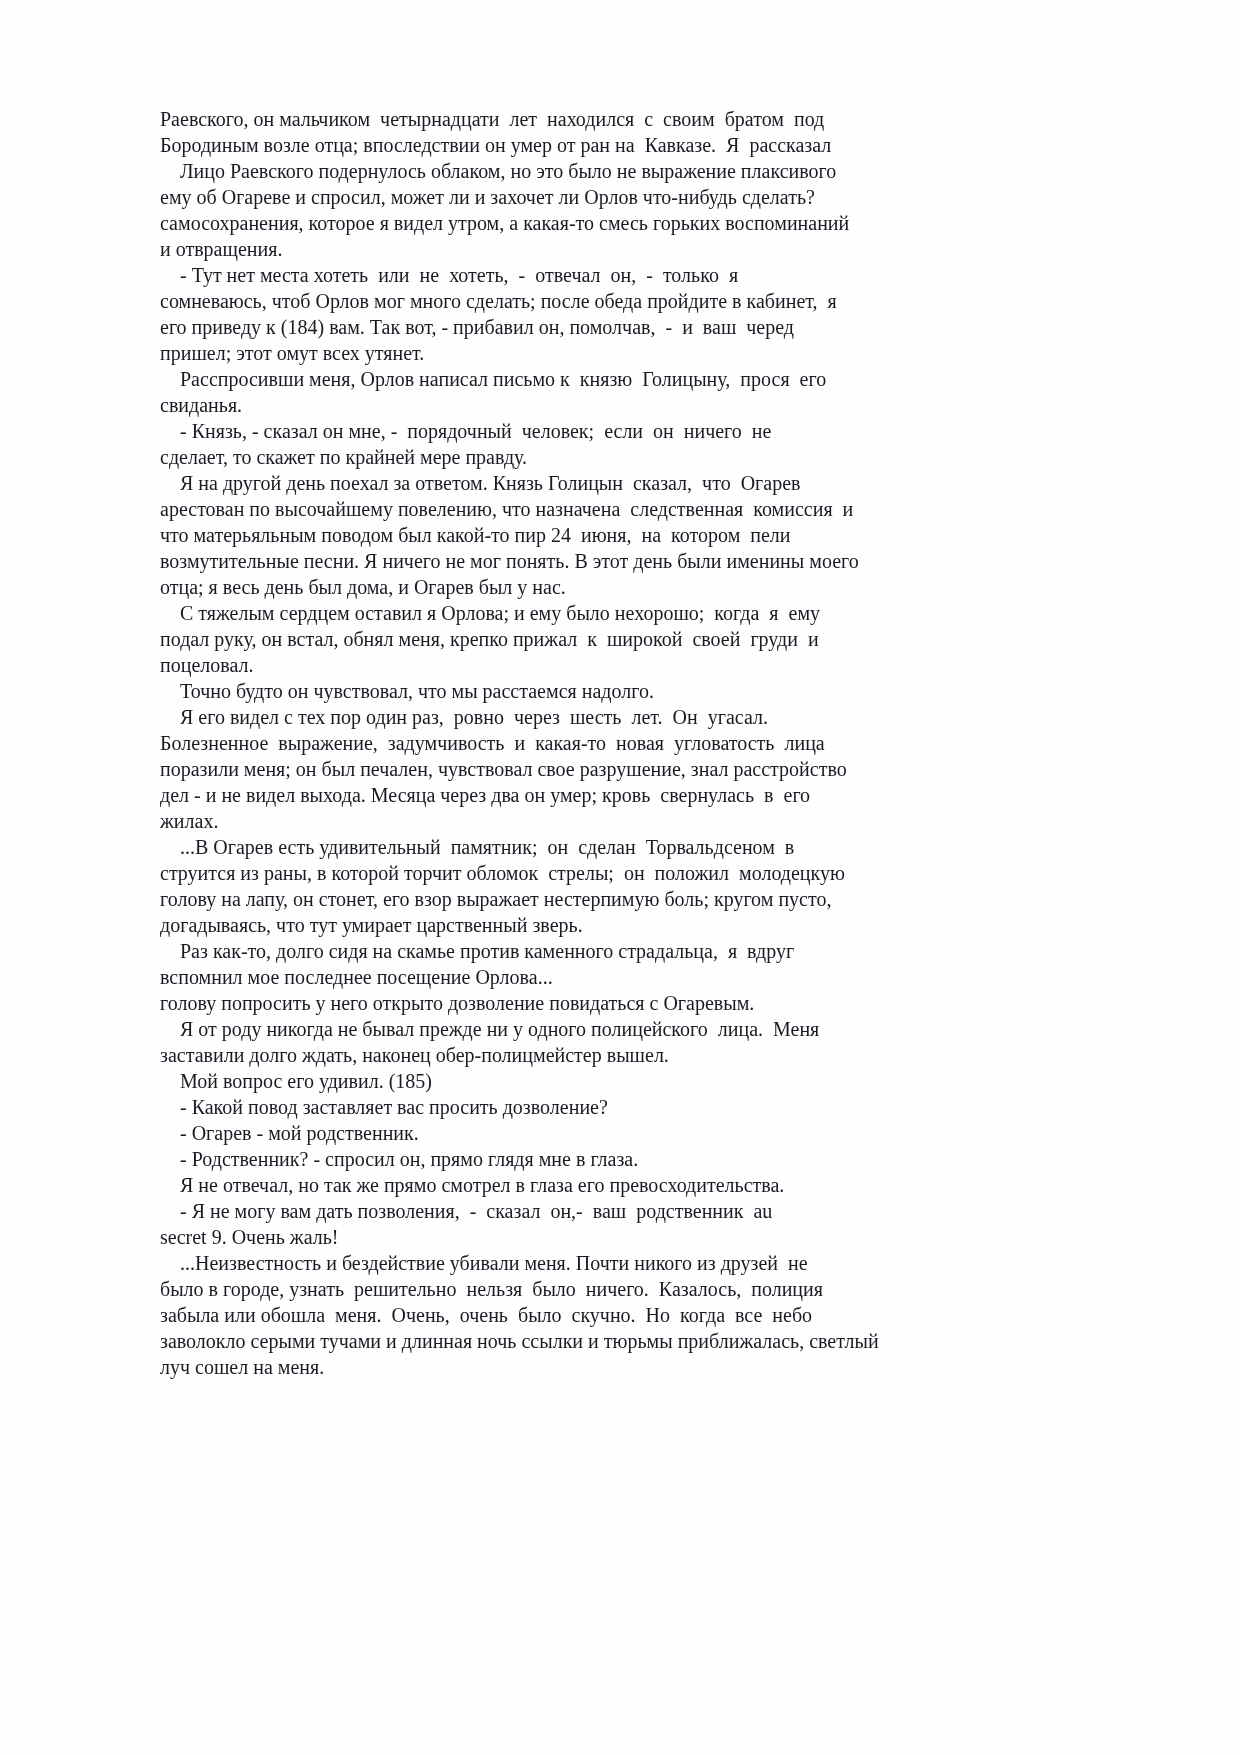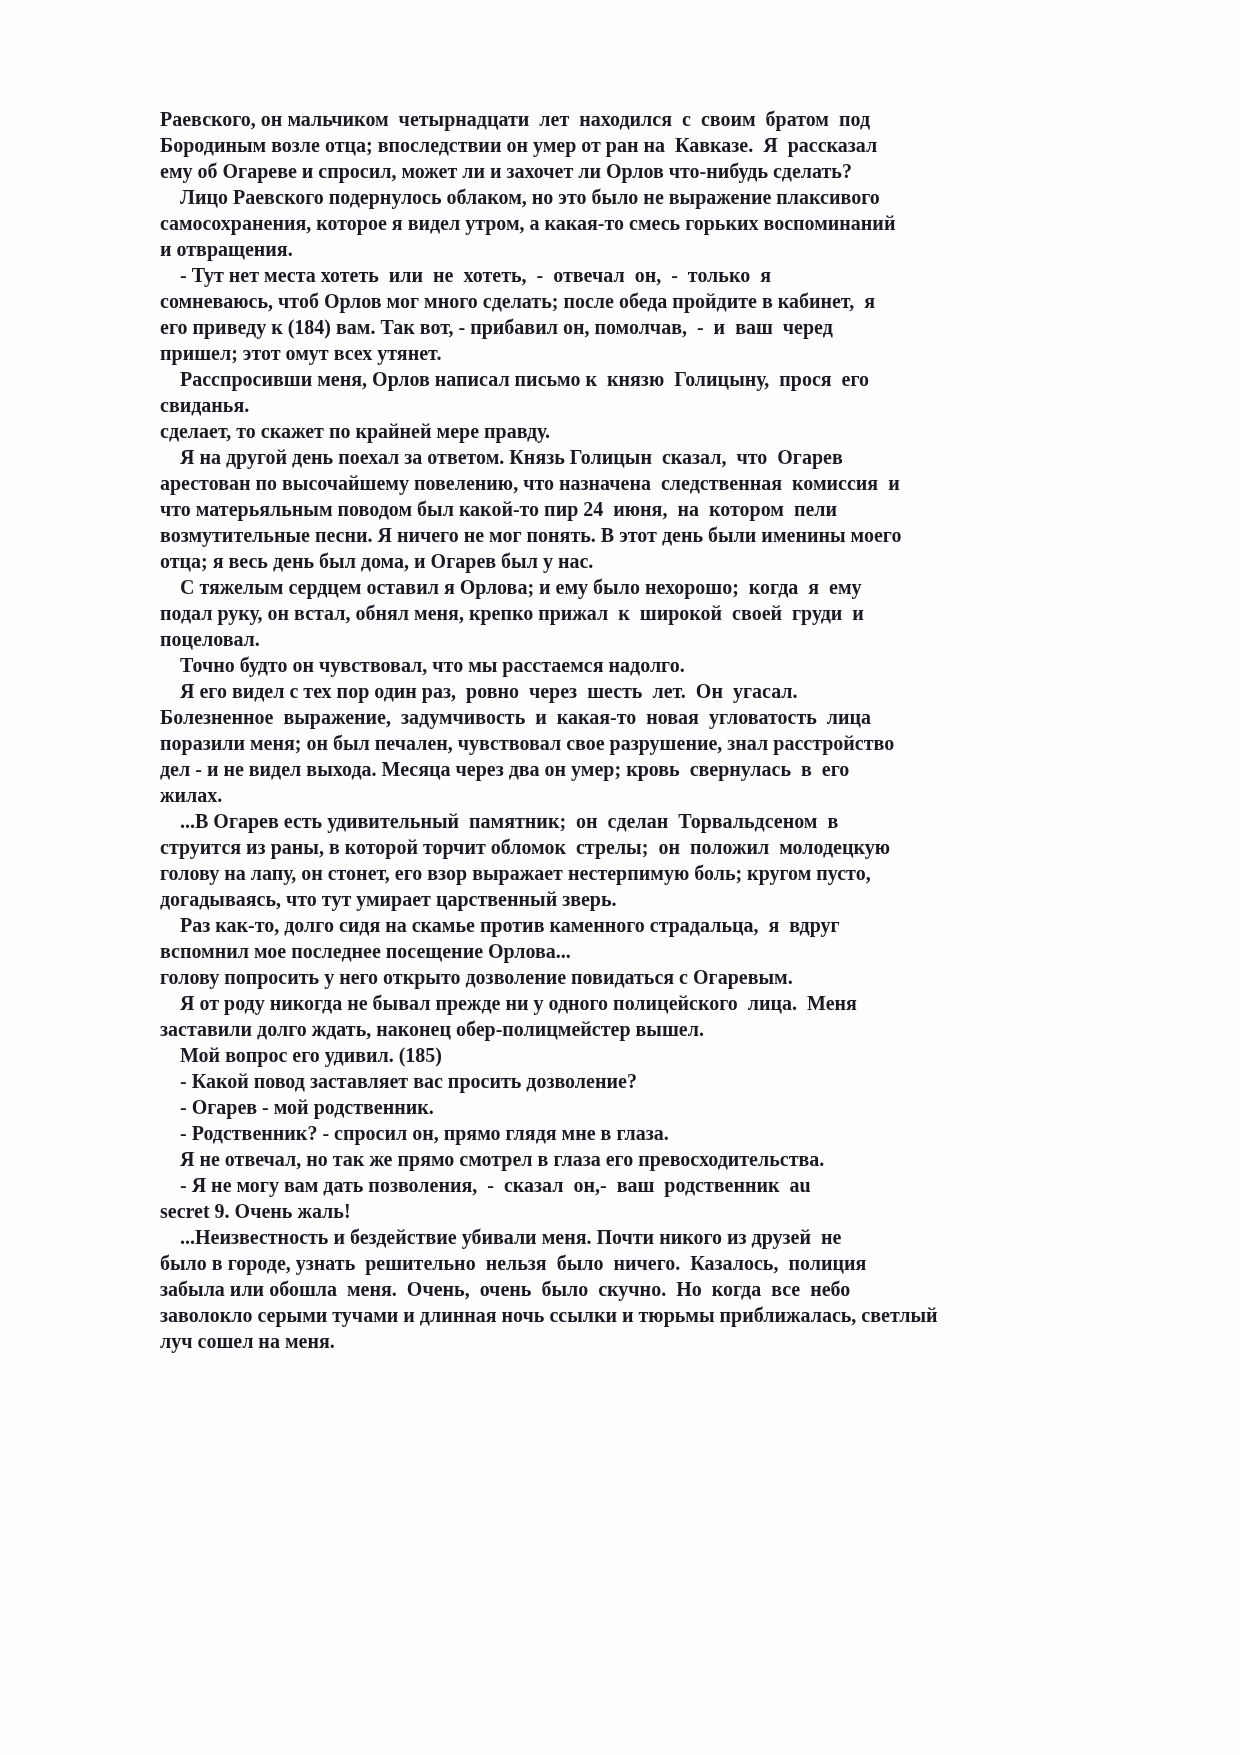--- a/index.html
+++ b/index.html
@@ -20,40 +20,40 @@
     top: 106px;
     width: 790px;
     font-family: "Liberation Serif", "DejaVu Serif", serif;
     font-size: 20px;
     line-height: 26px;
     color: #1a1a24;
   }
   .text-line {
     white-space: pre-wrap;
     min-height: 26px;
-    font-weight: bold;
   }
 </style>
 </head>
 <body>
 
 <div class="page">
   <div class="text-block">
       <div class="text-line">Раевского, он мальчиком  четырнадцати  лет  находился  с  своим  братом  под</div>
       <div class="text-line">Бородиным возле отца; впоследствии он умер от ран на  Кавказе.  Я  рассказал</div>
+      <div class="text-line">    Лицо Раевского подернулось облаком, но это было не выражение плаксивого</div>
       <div class="text-line">ему об Огареве и спросил, может ли и захочет ли Орлов что-нибудь сделать?</div>
-      <div class="text-line">    Лицо Раевского подернулось облаком, но это было не выражение плаксивого</div>
       <div class="text-line">самосохранения, которое я видел утром, а какая-то смесь горьких воспоминаний</div>
       <div class="text-line">и отвращения.</div>
       <div class="text-line">    - Тут нет места хотеть  или  не  хотеть,  -  отвечал  он,  -  только  я</div>
       <div class="text-line">сомневаюсь, чтоб Орлов мог много сделать; после обеда пройдите в кабинет,  я</div>
       <div class="text-line">его приведу к (184) вам. Так вот, - прибавил он, помолчав,  -  и  ваш  черед</div>
       <div class="text-line">пришел; этот омут всех утянет.</div>
       <div class="text-line">    Расспросивши меня, Орлов написал письмо к  князю  Голицыну,  прося  его</div>
       <div class="text-line">свиданья.</div>
+      <div class="text-line">    - Князь, - сказал он мне, -  порядочный  человек;  если  он  ничего  не</div>
       <div class="text-line">сделает, то скажет по крайней мере правду.</div>
       <div class="text-line">    Я на другой день поехал за ответом. Князь Голицын  сказал,  что  Огарев</div>
       <div class="text-line">арестован по высочайшему повелению, что назначена  следственная  комиссия  и</div>
       <div class="text-line">что матерьяльным поводом был какой-то пир 24  июня,  на  котором  пели</div>
       <div class="text-line">возмутительные песни. Я ничего не мог понять. В этот день были именины моего</div>
       <div class="text-line">отца; я весь день был дома, и Огарев был у нас.</div>
       <div class="text-line">    С тяжелым сердцем оставил я Орлова; и ему было нехорошо;  когда  я  ему</div>
       <div class="text-line">подал руку, он встал, обнял меня, крепко прижал  к  широкой  своей  груди  и</div>
       <div class="text-line">поцеловал.</div>
       <div class="text-line">    Точно будто он чувствовал, что мы расстаемся надолго.</div>

